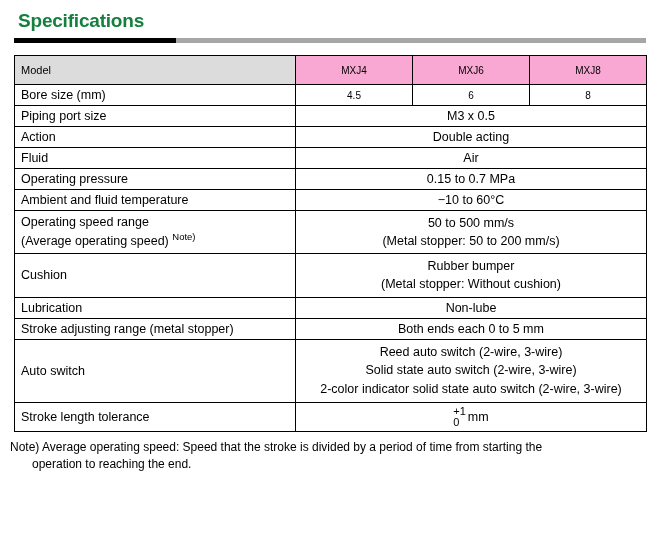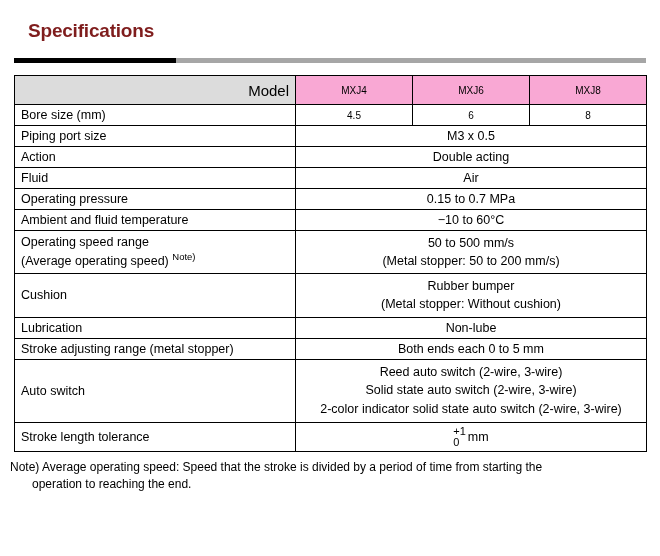--- a/index.html
+++ b/index.html
@@ -20,22 +20,22 @@
     height: 556px;
     box-sizing: border-box;
   }
   .title-block {
     padding: 6px 0 0 14px;
   }
   .title {
     font-size: 19px;
     font-weight: bold;
     letter-spacing: -0.2px;
-    color: #7f1d1d;
-    margin: 14px;
+    color: #15803d;
+    margin: 4px;
     padding: 0 0 2px 0;
   }
   .title-rule {
     margin: 2px 14px 0 14px;
     height: 5px;
     background: #000000;
     position: relative;
   }
   .title-rule .rule-grey {
     position: absolute;
@@ -53,22 +53,22 @@
     font-size: 12.5px;
   }
   table.spec td, table.spec th {
     border: 1px solid #000000;
     padding: 3px 6px;
     vertical-align: middle;
     font-weight: normal;
   }
   .hdr-model {
     background: #dcdcdc;
-    text-align: right;
-    font-size: 15px;
+    text-align: left;
+    font-size: 11px;
     height: 22px;
   }
   .hdr-col {
     background: #f9a8d4;
     text-align: center;
     font-weight: bold;
     font-size: 10px;
     height: 22px;
   }
   .rowlabel {

